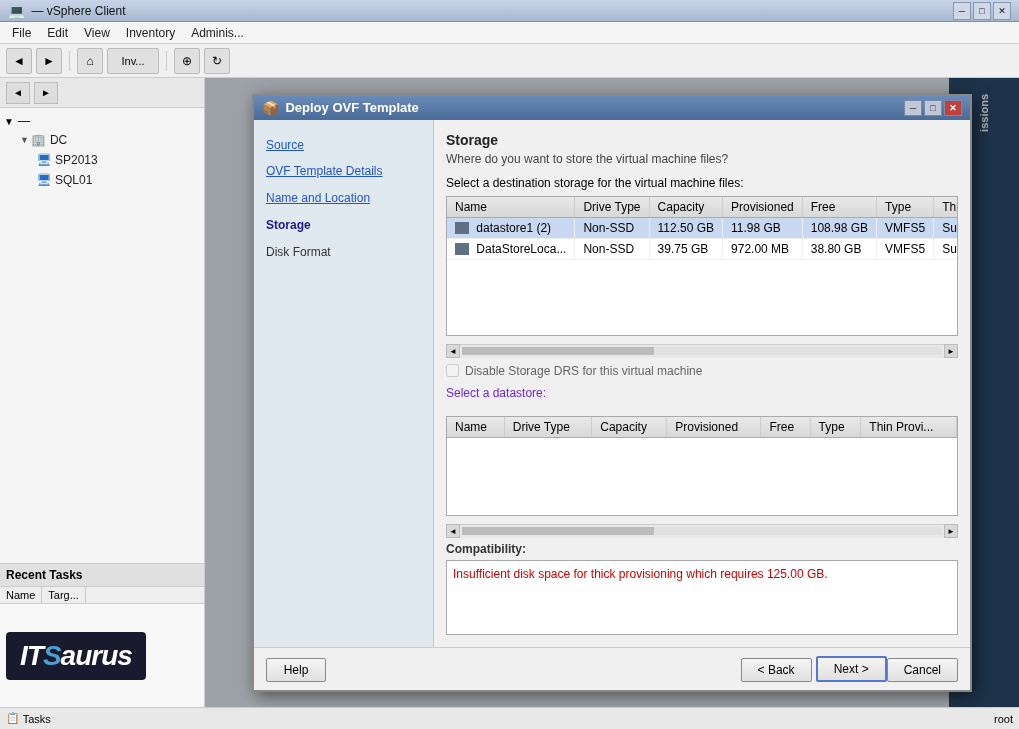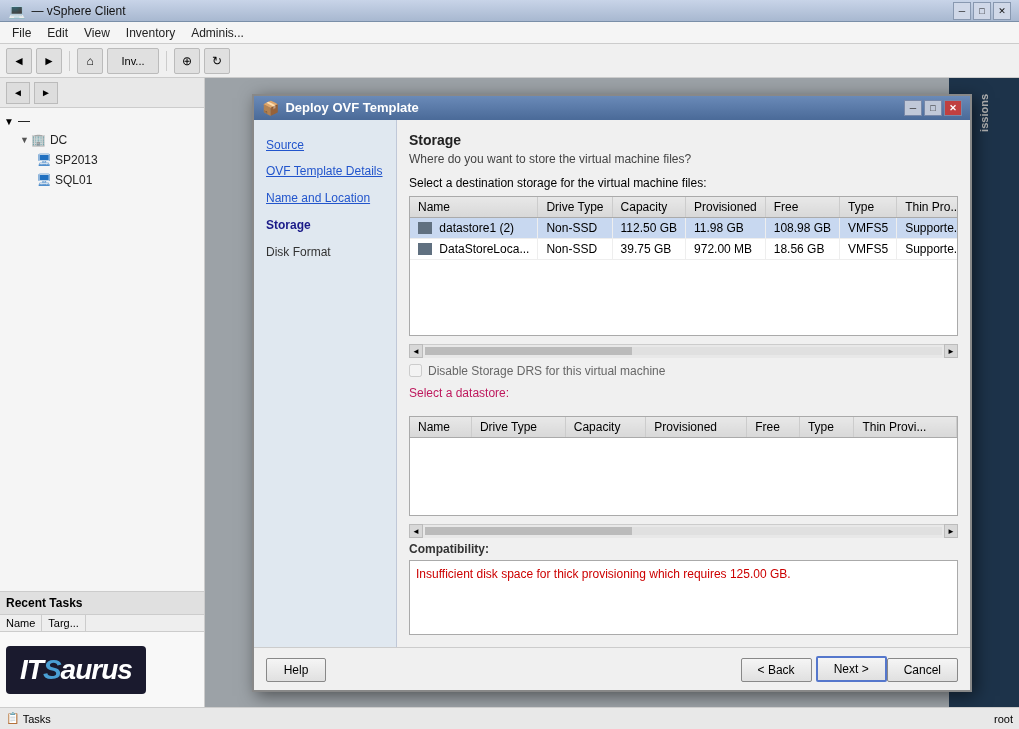--- a/index.html
+++ b/index.html
@@ -97,21 +97,21 @@
     .tree-item { display: flex; align-items: center; padding: 2px 0; cursor: pointer; }
     .tree-item .arrow { font-size: 9px; margin-right: 2px; color: #555; }
     .tree-item .node-icon { width: 16px; height: 16px; margin-right: 3px; display: flex; align-items: center; justify-content: center; font-size: 12px; }
     .tree-item .node-label { font-size: 12px; color: #222; }
     .tree-root { display: flex; align-items: center; padding: 2px 0; }
     .tree-children { padding-left: 16px; }
     .node-dc { color: #f0a000; }
     .node-server { color: #2070c0; }
 
     .sidebar-bottom {
-      height: 116px;
+      height: 144px;
       border-top: 1px solid #ccc;
       display: flex;
       flex-direction: column;
     }
     .recent-tasks-header {
       background: #e0e0e0;
       border-bottom: 1px solid #ccc;
       padding: 4px 6px;
       font-weight: bold;
       font-size: 12px;
@@ -197,21 +197,21 @@
     }
     .dtc-btn.close-btn { background: #c04040; color: #fff; }
 
     .dialog-body {
       display: flex;
       flex: 1;
     }
 
     
     .wizard-nav {
-      width: 143px;
+      width: 180px;
       background: #e0e8f0;
       border-right: 1px solid #c0c8d8;
       padding: 12px 0;
     }
     .wizard-step {
       padding: 5px 12px;
       font-size: 12px;
       color: #333;
       cursor: pointer;
       line-height: 1.4;
@@ -293,21 +293,21 @@
       display: flex;
       align-items: center;
       margin-bottom: 8px;
       font-size: 12px;
       color: #666;
     }
     .checkbox-row input { margin-right: 6px; }
 
     .datastore-label {
       font-size: 12px;
-      color: #be185d;
+      color: #6d28d9;
       margin-bottom: 16px;
     }
 
     .ds-table-container {
       border: 1px solid #aaa;
       background: #fff;
       overflow: auto;
       height: 100px;
       margin-bottom: 8px;
     }
@@ -512,21 +512,21 @@
                       <td>Supporte...</td>
                     </tr>
                     <tr>
                       <td>
                         <span style="display:inline-block; width:14px; height:12px; background:#607080; margin-right:4px; vertical-align:middle;"></span>
                         <span>DataStoreLoca...</span>
                       </td>
                       <td>Non-SSD</td>
                       <td>39.75 GB</td>
                       <td>972.00 MB</td>
-                      <td>18.56 GB</td>
+                      <td>38.80 GB</td>
                       <td>VMFS5</td>
                       <td>Supporte...</td>
                     </tr>
                   </tbody>
                 </table>
               </div>
 
               <div class="scrollbar-x">
                 <div class="scroll-arrow">◄</div>
                 <div class="scroll-track">

